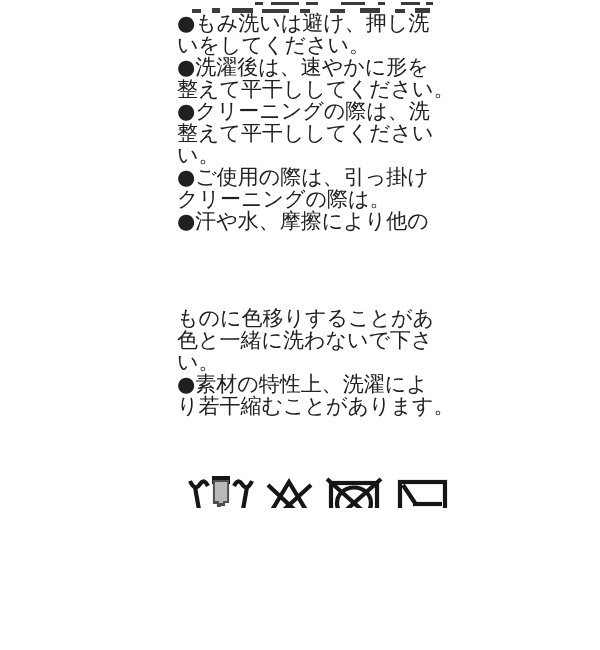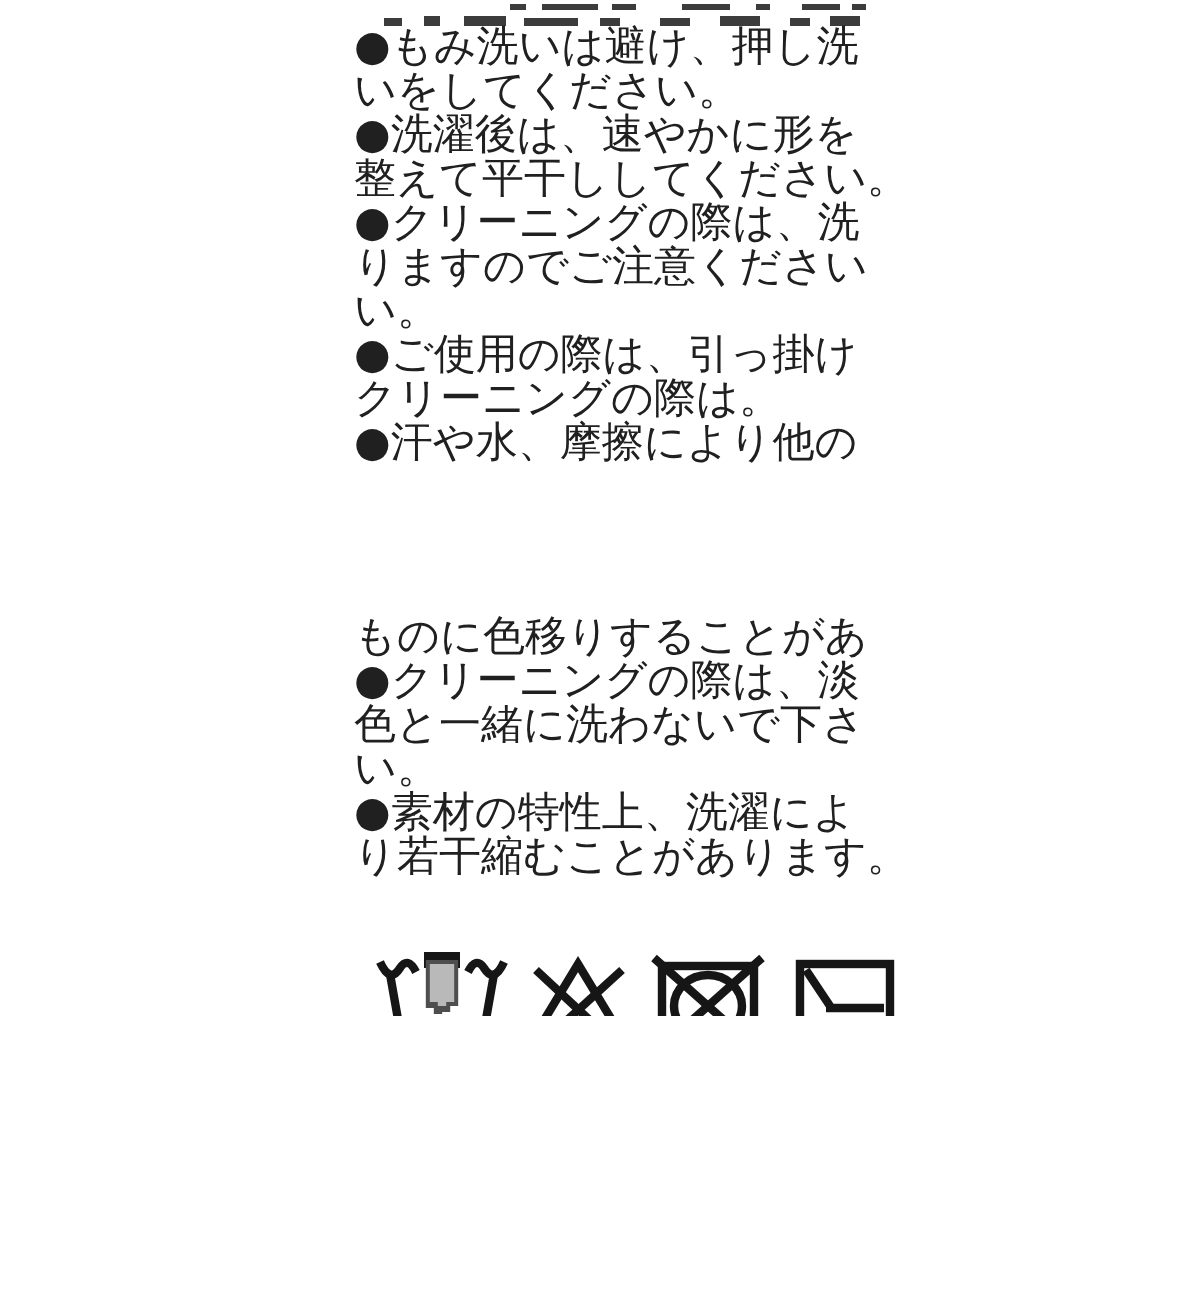--- a/index.html
+++ b/index.html
@@ -72,30 +72,29 @@
       <div class="mark" style="left: 395px; top: 9px; width: 10px; height: 4px;"></div>
       <div class="mark" style="left: 415px; top: 8px; width: 15px; height: 5px;"></div>
     </div>
 
   <div class="text-col block1">
     <div class="line">●もみ洗いは避け、押し洗</div>
     <div class="line">いをしてください。</div>
     <div class="line">●洗濯後は、速やかに形を</div>
     <div class="line">整えて平干ししてください。</div>
     <div class="line">●クリーニングの際は、洗</div>
-    <div class="line">りますのでご注意ください</div>
+    <div class="line">整えて平干ししてください</div>
     <div class="line">い。</div>
     <div class="line">●ご使用の際は、引っ掛け</div>
     <div class="line">クリーニングの際は。</div>
     <div class="line">●汗や水、摩擦により他の</div>
   </div>
 
   <div class="text-col block2">
     <div class="line">ものに色移りすることがあ</div>
-    <div class="line">●クリーニングの際は、淡</div>
     <div class="line">色と一緒に洗わないで下さ</div>
     <div class="line">い。</div>
     <div class="line">●素材の特性上、洗濯によ</div>
     <div class="line">り若干縮むことがあります。</div>
   </div>
 
   <div class="sym" style="left:187px; top:475px;">
     <svg width="68" height="60" viewBox="0 0 68 60">
       <path class="stroke" d="M8 12 L14 46 L54 46 L60 12"></path>
       <path class="stroke" d="M3 6 Q8 17 13 9 Q17 3 21 11" stroke-width="3.6"></path>

